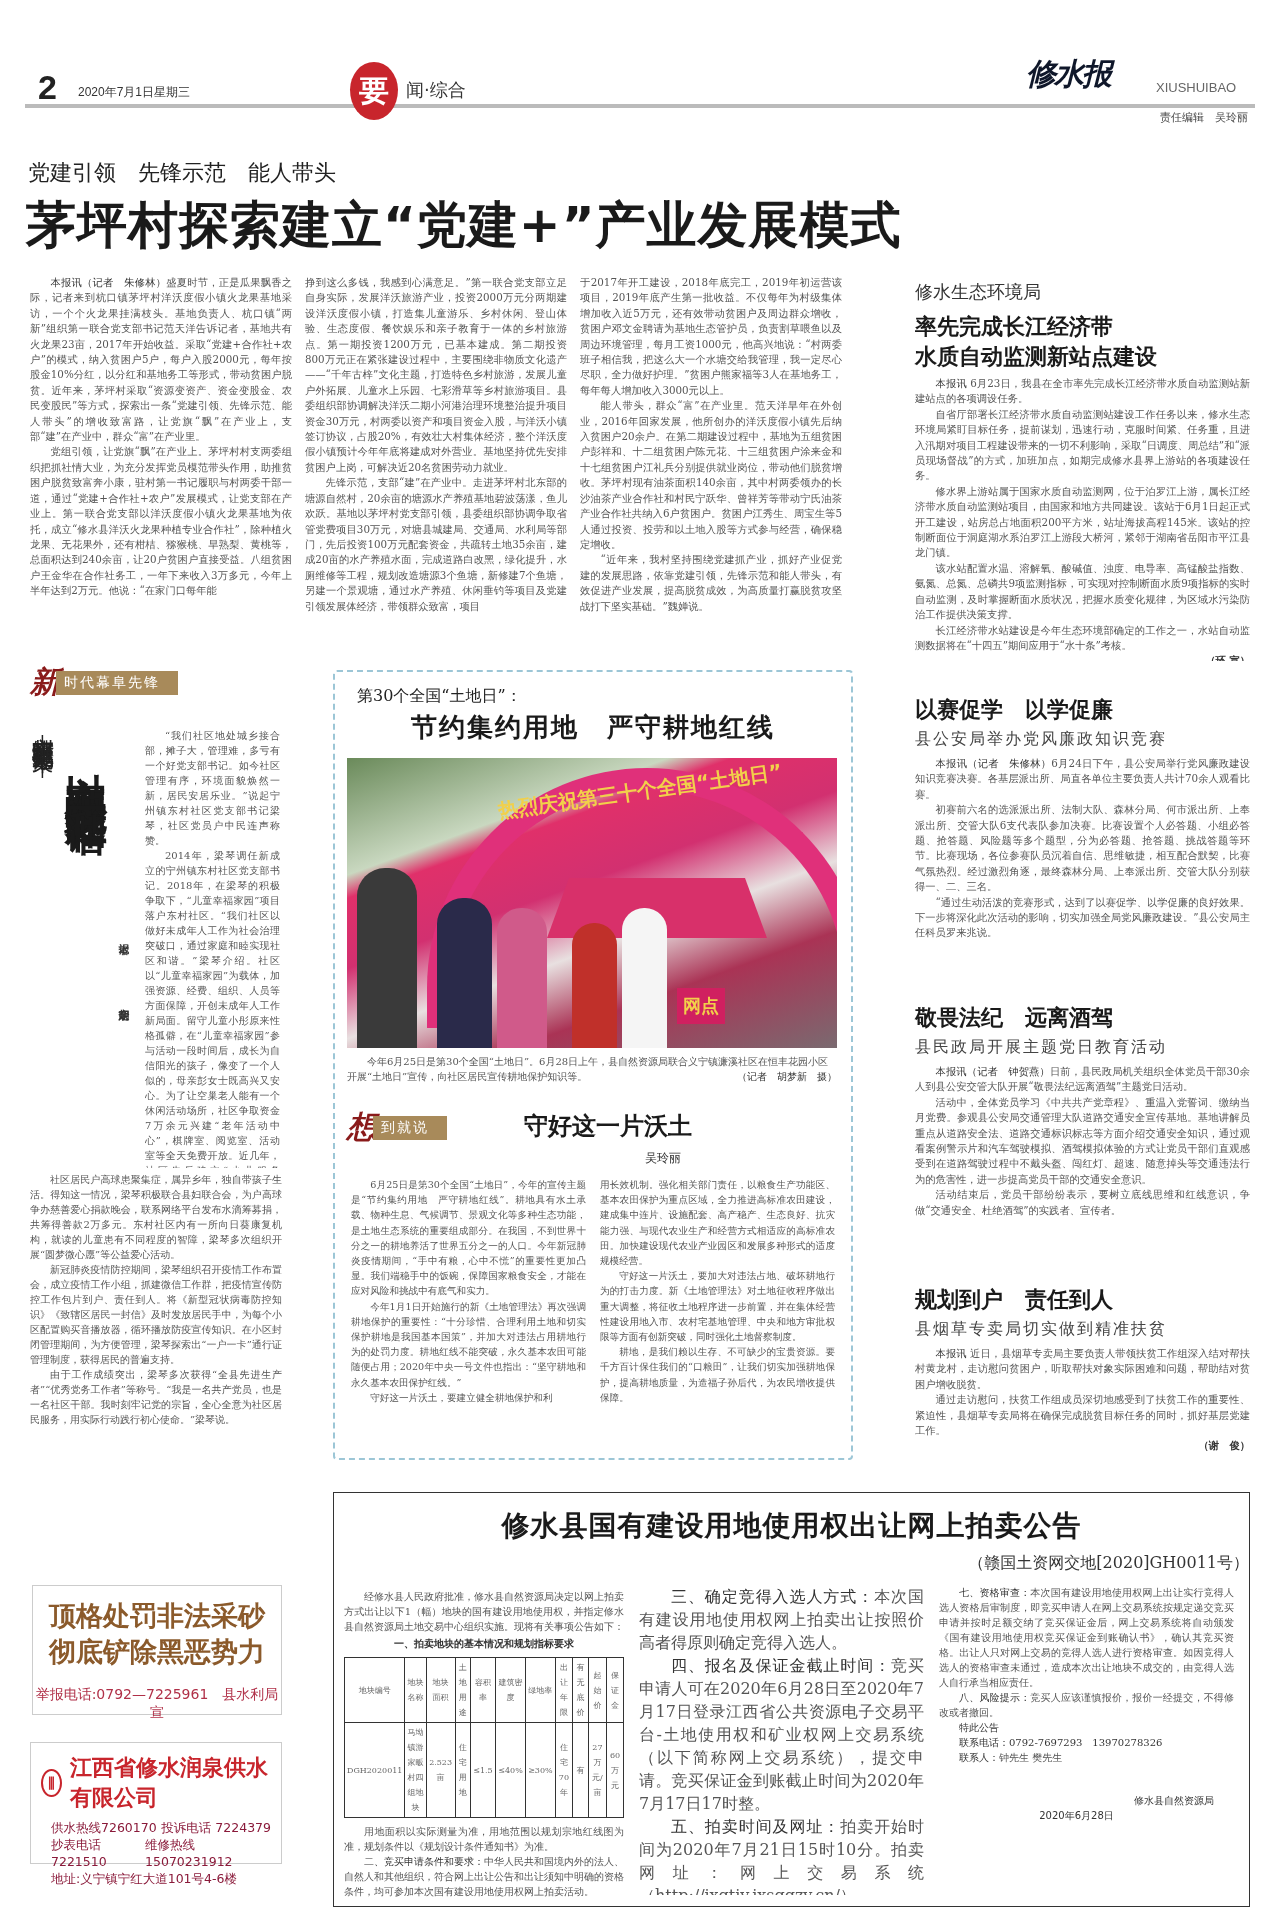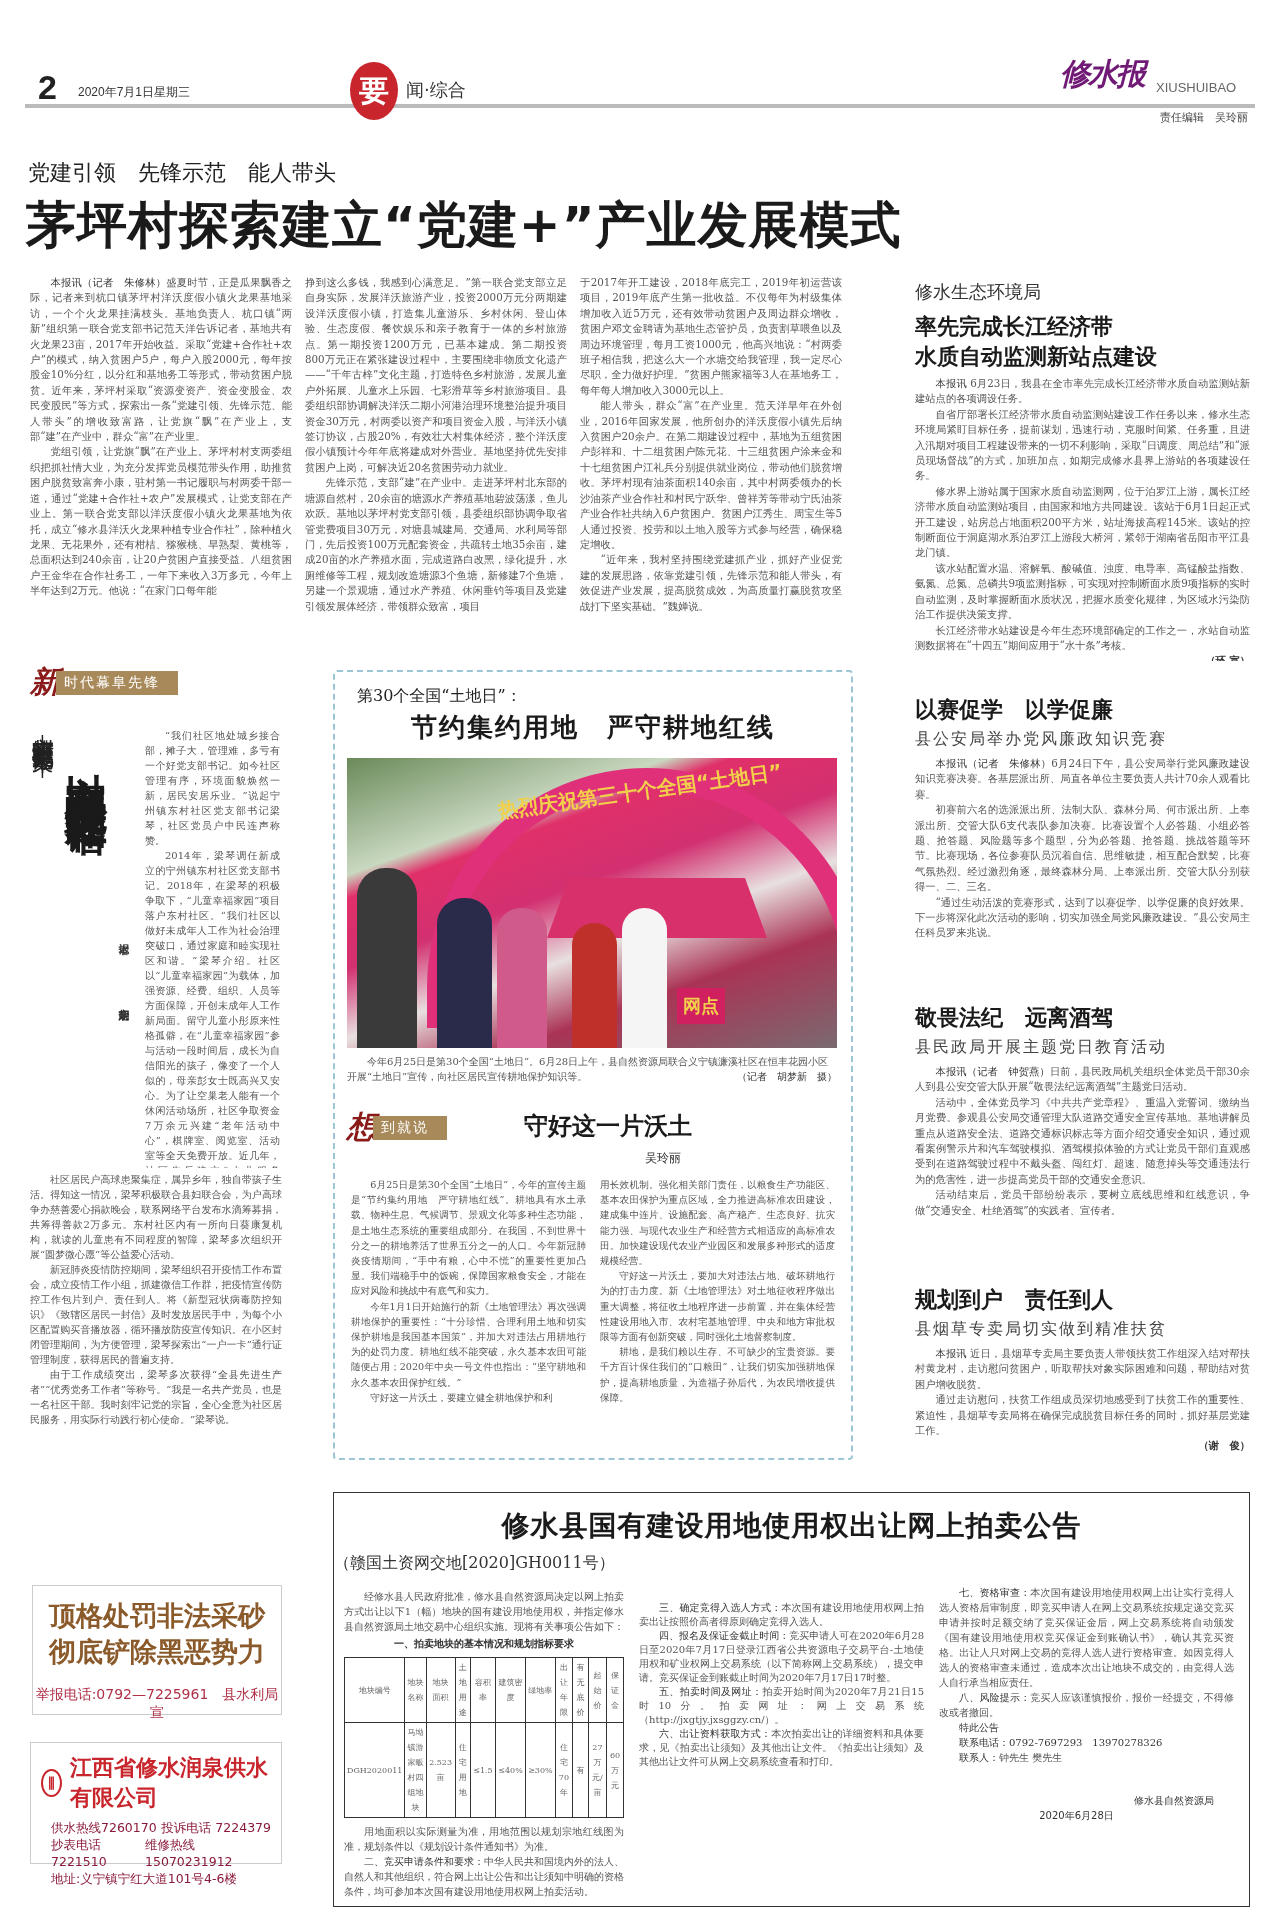--- a/index.html
+++ b/index.html
@@ -3,21 +3,21 @@
 <meta charset="utf-8">
 <style>
 *{box-sizing:border-box;margin:0;padding:0}
 body{width:1280px;height:1917px;background:#fff;font-family:"DejaVu Serif",serif;color:#333;position:relative;overflow:hidden}
 .abs{position:absolute}
 .page-num{left:38px;top:68px;font:bold 34px "Liberation Sans",sans-serif;color:#222}
 .date{left:78px;top:84px;font:12px "Liberation Sans",sans-serif;color:#333}
 .hdr-line{left:25px;top:104px;width:1230px;height:4px;background:#bbb}
 .sec-badge{left:350px;top:62px;width:48px;height:58px;background:#c8252c;border-radius:50% 50% 50% 50%/48% 48% 52% 52%;color:#fff;font:bold 30px "DejaVu Sans",sans-serif;display:flex;align-items:center;justify-content:center}
 .sec-label{left:406px;top:78px;font:18px "DejaVu Sans",sans-serif;color:#333}
-.logo{left:1060px;top:54px;font:italic bold 30px "DejaVu Serif",serif;color:#701a75;letter-spacing:-2px}
+.logo{left:1026px;top:54px;font:italic bold 30px "DejaVu Serif",serif;color:#0f172a;letter-spacing:-2px}
 .logo-en{left:1156px;top:80px;font:13px "Liberation Sans",sans-serif;color:#666}
 .editor{left:1160px;top:110px;font:11px "DejaVu Sans",sans-serif;color:#444}
 .kicker{left:28px;top:158px;font:22px "DejaVu Serif",serif;color:#222}
 .headline{left:26px;top:192px;font:bold 50px "DejaVu Sans",sans-serif;color:#1a1a1a;letter-spacing:1px}
 .body{font-size:10.3px;line-height:15.4px;color:#555;text-align:justify;overflow:hidden}
 .body p{text-indent:2em}
 .lead{font-weight:normal;color:#333}
 .col{position:absolute}
 .r-kicker{font:18px "DejaVu Serif",serif;color:#333}
 .r-head{font:bold 22px "DejaVu Sans",sans-serif;color:#1a1a1a;line-height:30px}
@@ -183,21 +183,21 @@
   </div>
   <div style="display:flex;justify-content:center;padding-left:10px">
     <span class="line">抄表电话7221510</span>
     <span class="line">维修热线 15070231912</span>
   </div>
   <div class="line" style="padding-left:10px">地址:义宁镇宁红大道101号4-6楼</div>
 </div>
 
 <div class="col notice" style="left:333px;top:1492px;width:917px;height:415px">
   <div style="text-align:center;margin-top:14px;font:bold 28px 'DejaVu Sans',sans-serif;color:#1a1a1a;letter-spacing:1px">修水县国有建设用地使用权出让网上拍卖公告</div>
-  <div style="text-align:left;margin-top:8px;font:16px 'DejaVu Serif',serif;color:#333">（赣国土资网交地[2020]GH0011号）</div>
+  <div style="text-align:right;margin-top:8px;font:16px 'DejaVu Serif',serif;color:#333">（赣国土资网交地[2020]GH0011号）</div>
 
   <div class="body" style="position:absolute;left:10px;top:96px;width:280px;height:310px;font-size:10px;line-height:15px">
     <p>经修水县人民政府批准，修水县自然资源局决定以网上拍卖方式出让以下1（幅）地块的国有建设用地使用权，并指定修水县自然资源局土地交易中心组织实施。现将有关事项公告如下：</p>
     <div style="text-align:center;font-weight:bold;color:#333;margin:2px 0 6px">一、拍卖地块的基本情况和规划指标要求</div>
     <table class="land">
       <tbody>
           <tr>
         <th>地块编号</th>
         <th>地块名称</th>
         <th>地块面积</th>
@@ -222,21 +222,21 @@
         <td>有</td>
         <td>27万元/亩</td>
         <td>60万元</td>
       </tr>
     </tbody>
       </table>
     <p style="margin-top:6px">用地面积以实际测量为准，用地范围以规划宗地红线图为准，规划条件以《规划设计条件通知书》为准。</p>
     <p><span class="lead">二、竞买申请条件和要求：</span><span>中华人民共和国境内外的法人、自然人和其他组织，符合网上出让公告和出让须知中明确的资格条件，均可参加本次国有建设用地使用权网上拍卖活动。</span></p>
   </div>
 
-  <div class="body" style="position:absolute;left:305px;top:108px;width:285px;height:310px;font-size:10px;line-height:14px">
+  <div class="body" style="position:absolute;left:305px;top:92px;width:285px;height:310px;font-size:16px;line-height:23px">
     <p><span class="lead">三、确定竞得入选人方式：</span><span>本次国有建设用地使用权网上拍卖出让按照价高者得原则确定竞得入选人。</span></p>
     <p><span class="lead">四、报名及保证金截止时间：</span><span>竞买申请人可在2020年6月28日至2020年7月17日登录江西省公共资源电子交易平台-土地使用权和矿业权网上交易系统（以下简称网上交易系统），提交申请。竞买保证金到账截止时间为2020年7月17日17时整。</span></p>
     <p><span class="lead">五、拍卖时间及网址：</span><span>拍卖开始时间为2020年7月21日15时10分。拍卖网址：网上交易系统（http://jxgtjy.jxsggzy.cn/）。</span></p>
     <p><span class="lead">六、出让资料获取方式：</span><span>本次拍卖出让的详细资料和具体要求，见《拍卖出让须知》及其他出让文件。《拍卖出让须知》及其他出让文件可从网上交易系统查看和打印。</span></p>
   </div>
 
   <div class="body" style="position:absolute;left:605px;top:92px;width:295px;height:310px;font-size:10px;line-height:15px">
     <p><span class="lead">七、资格审查：</span><span>本次国有建设用地使用权网上出让实行竞得人选人资格后审制度，即竞买申请人在网上交易系统按规定递交竞买申请并按时足额交纳了竞买保证金后，网上交易系统将自动颁发《国有建设用地使用权竞买保证金到账确认书》，确认其竞买资格。出让人只对网上交易的竞得人选人进行资格审查。如因竞得人选人的资格审查未通过，造成本次出让地块不成交的，由竞得人选人自行承当相应责任。</span></p>
     <p><span class="lead">八、风险提示：</span><span>竞买人应该谨慎报价，报价一经提交，不得修改或者撤回。</span></p>
     <p class="lead">特此公告</p>

